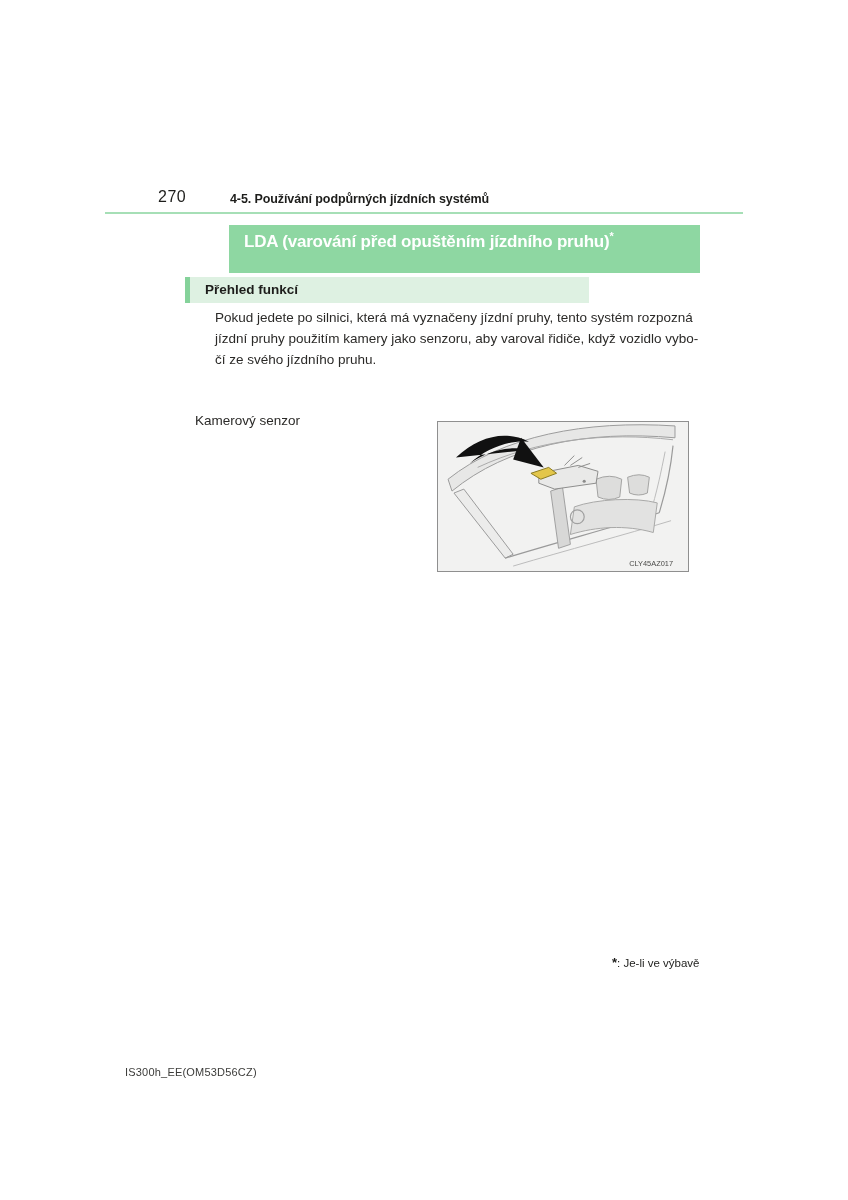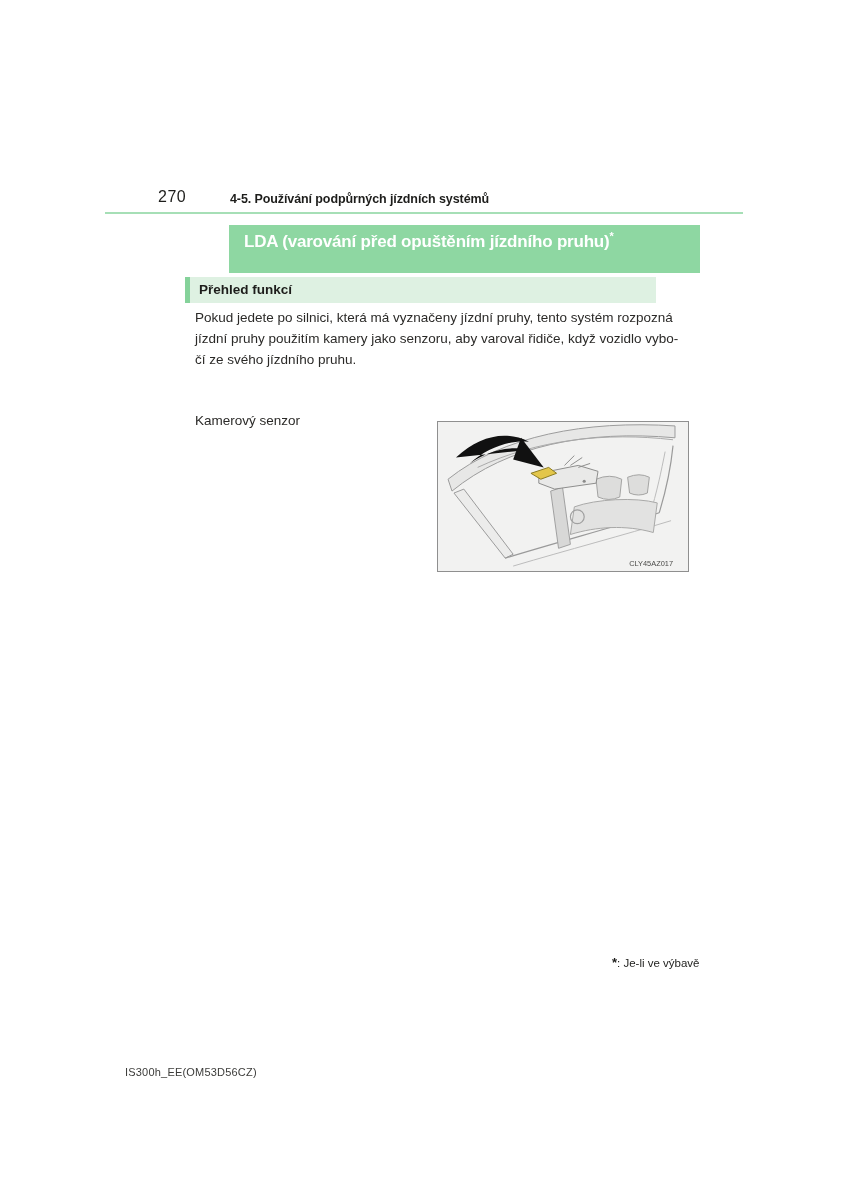--- a/index.html
+++ b/index.html
@@ -42,33 +42,33 @@
     font-size:17px;font-weight:bold;letter-spacing:-0.2px;
     line-height:34px;padding-left:15px;
     white-space:nowrap;
     margin-left:44px;
   }
   .title-banner sup{
     font-size:11px;vertical-align:super;line-height:0;
   }
   .section-bar{
     position:absolute;left:185px;top:277px;
-    width:471px;height:26px;
+    width:404px;height:26px;
     background:var(--section-bar-bg);
     border-left:5px solid var(--section-accent);
     font-size:13.5px;font-weight:bold;color:#1d1d1b;
-    line-height:26px;padding-left:9px;
+    line-height:26px;padding-left:15px;
   }
   .body-text{
     position:absolute;left:195px;top:307px;width:474px;
     font-size:13.5px;line-height:21px;color:var(--body-text);
   }
   .paragraph{display:block;}
   .paragraph + .paragraph{margin-top:8px;}
-  .line{display:block;white-space:nowrap;}
+  .line{display:block;white-space:nowrap;margin-left:20px;}
   .figure-label{
     position:absolute;left:195px;top:413px;
     font-size:13.5px;color:var(--body-text);
   }
   .figure-box{
     position:absolute;left:437px;top:421px;
     width:252px;height:151px;
     background:var(--figure-bg);
     border:1px solid var(--figure-border);
   }

